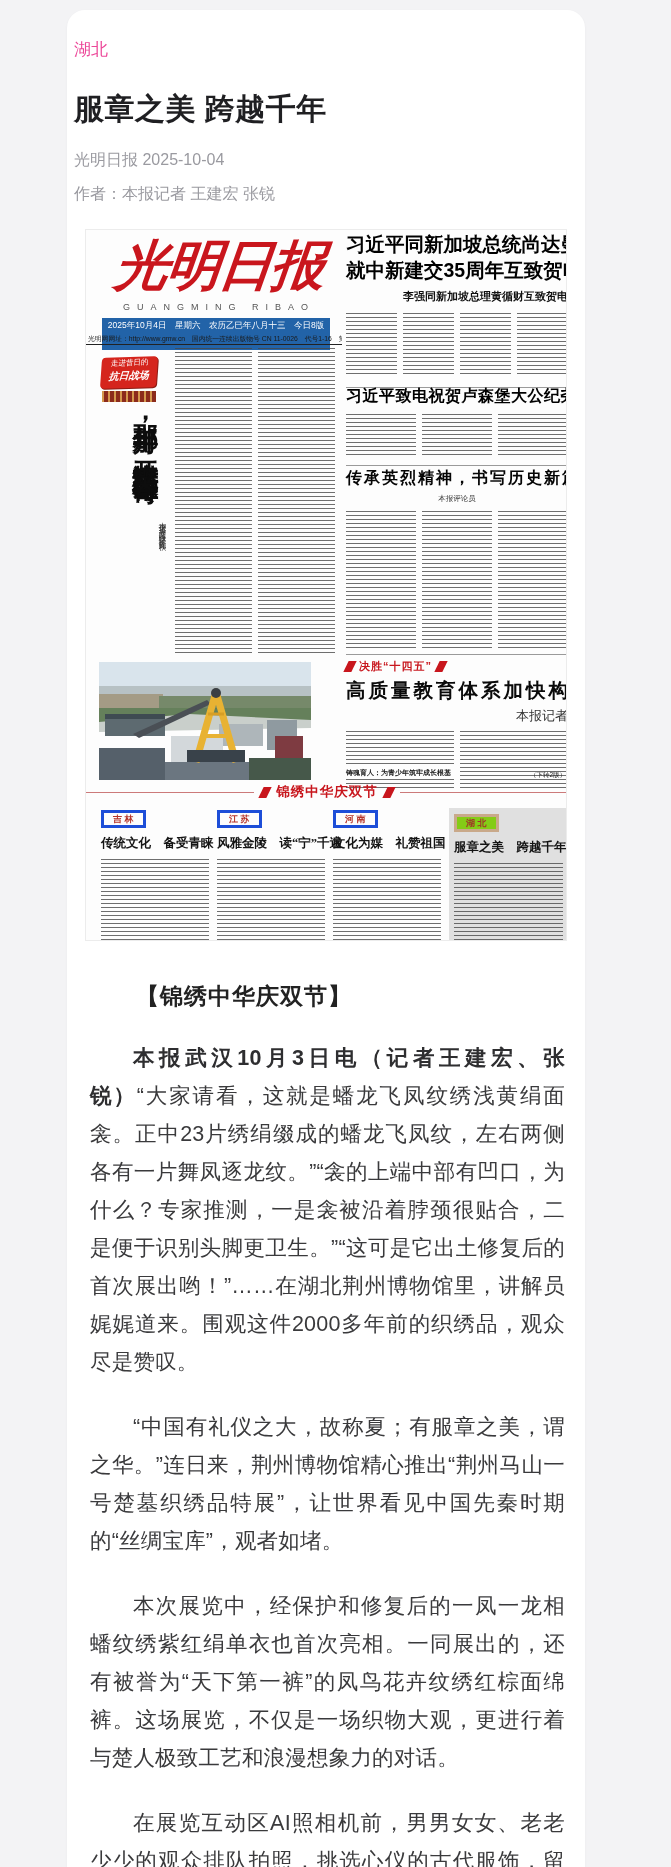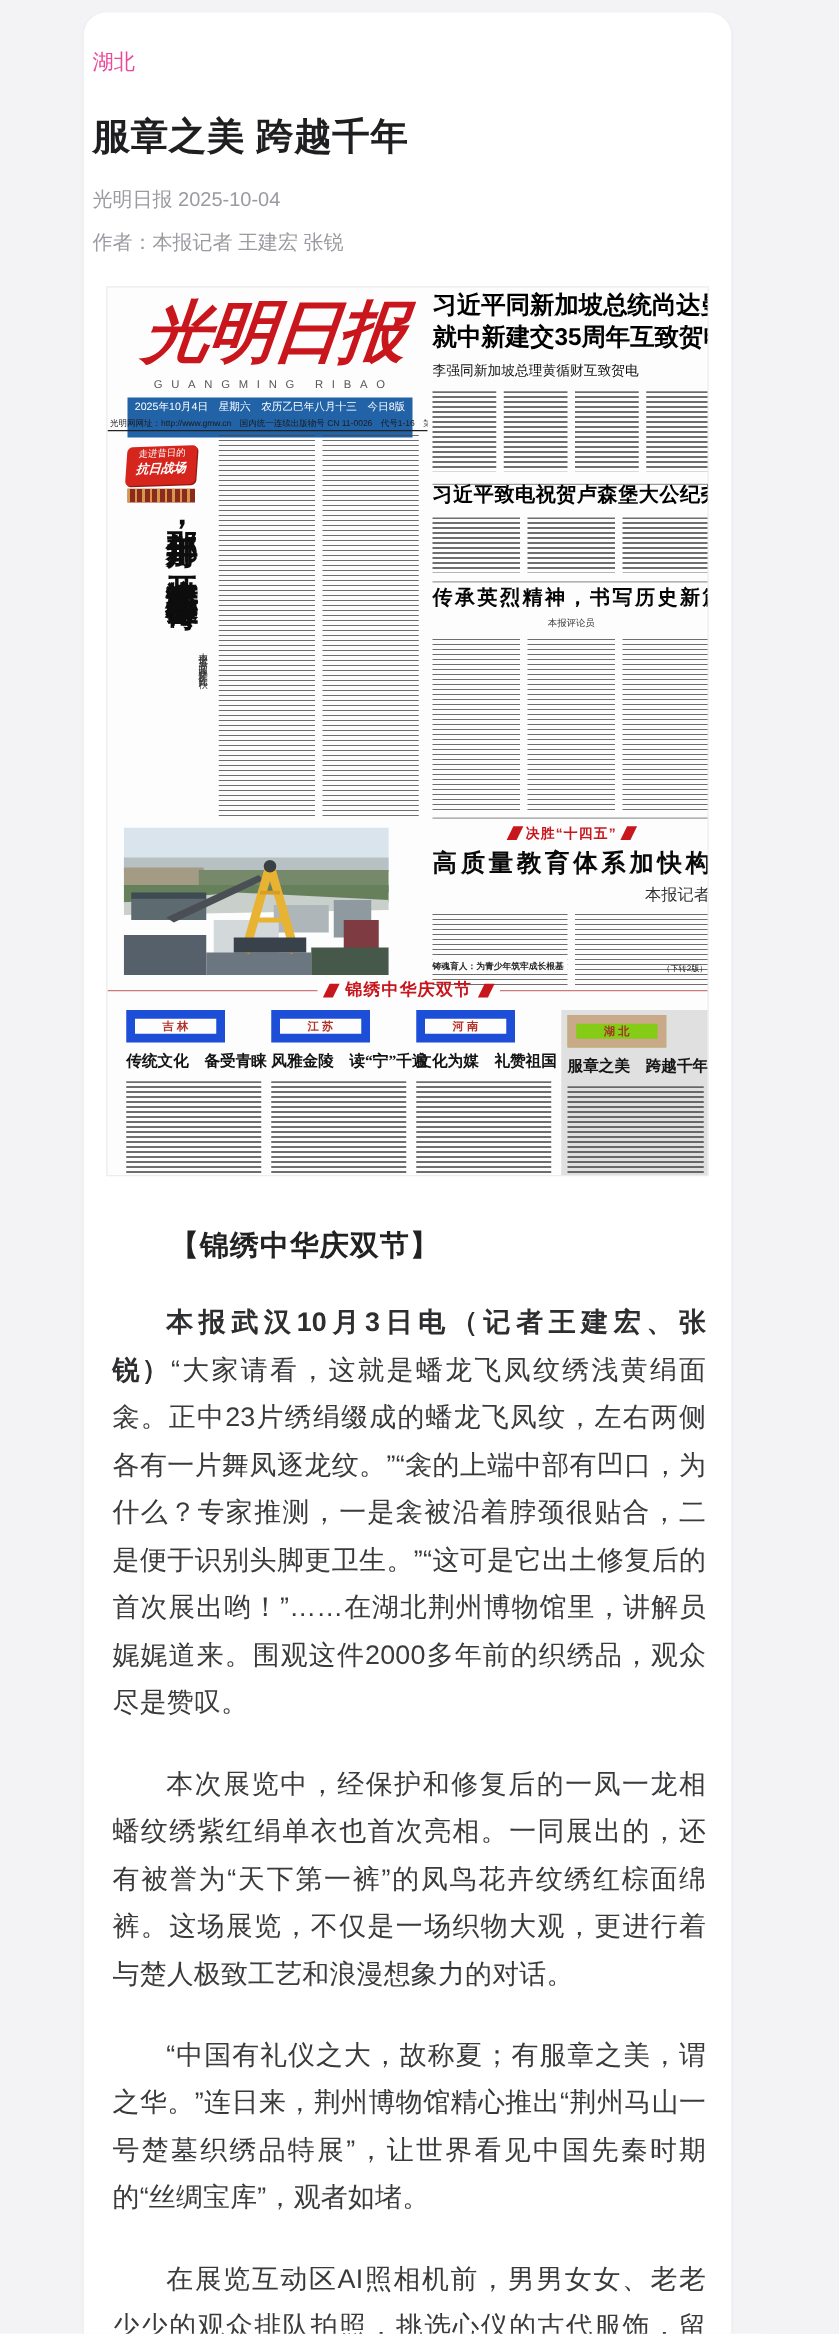--- a/index.html
+++ b/index.html
@@ -27,37 +27,37 @@
 
   
   .mt{background-image:repeating-linear-gradient(to bottom,rgba(70,70,70,.78) 0 1.1px,transparent 1.1px 4px);}
   .cols{display:flex;gap:6px;}
   .cols > div{flex:1;}
   .np-rule{border-top:1px solid #9a9a9a;height:0;}
 
   .np-lead{left:260px;top:0;width:222px;}
   .lead-h{margin-top:2px;font-size:19.5px;line-height:24px;font-weight:900;color:#000;
           text-align:center;letter-spacing:0;white-space:nowrap;}
-  .lead-sub{margin-top:7px;font-size:11px;font-weight:normal;color:#111;text-align:left;white-space:nowrap;}
+  .lead-sub{margin-top:7px;font-size:11px;font-weight:bold;color:#111;text-align:right;white-space:nowrap;}
   .np-lead .mt-wrap{margin-top:9px;height:64px;}
   .np-lead .np-rule{margin-top:10px;}
 
   .np-lux{left:260px;top:156px;width:222px;}
   .lux-h{font-size:16px;font-weight:900;color:#000;text-align:center;white-space:nowrap;letter-spacing:.5px;}
   .np-lux .mt-wrap{margin-top:7px;height:44px;}
   .np-lux .np-rule{margin-top:7px;}
 
   .np-heroes{left:260px;top:238px;width:222px;}
   .heroes-h{font-family:"Liberation Serif",serif;font-size:16px;font-weight:bold;color:#050505;
             text-align:center;letter-spacing:2px;white-space:nowrap;}
   .heroes-by{margin-top:5px;font-size:7.5px;color:#333;text-align:center;}
   .np-heroes .mt-wrap{margin-top:7px;height:138px;}
 
   .np-edu{left:260px;top:424px;width:222px;border-top:1px solid #9a9a9a;padding-top:4px;box-sizing:border-box;height:128px;}
-  .badge-row{display:flex;align-items:center;justify-content:center;gap:5px;}
+  .badge-row{display:flex;align-items:center;gap:5px;}
   .slash{width:8px;height:11px;background:#c8161d;transform:skewX(-26deg);}
   .badge-txt{font-size:11px;font-weight:bold;color:#c8161d;letter-spacing:1px;}
   .edu-h{margin-top:3px;font-family:"Liberation Serif",serif;font-size:19.5px;font-weight:bold;
          color:#0a0a0a;text-align:center;letter-spacing:3px;white-space:nowrap;}
   .edu-by{margin-top:3px;font-size:13px;color:#333;text-align:right;}
   .np-edu .mt-wrap{margin-top:6px;height:58px;position:relative;}
   .edu-sub{position:absolute;left:0;top:36px;width:108px;background:#fdfdfd;font-size:7px;
            font-weight:bold;color:#222;white-space:nowrap;padding:1px 0;}
   .turn-note{position:absolute;right:2px;bottom:2px;font-size:6.5px;color:#222;}
 
@@ -79,21 +79,21 @@
   .photo svg{display:block;}
 
   .strip-row{left:0;top:553px;width:482px;display:flex;align-items:center;gap:7px;}
   .strip-line{flex:1;height:1px;background:#cc7a7a;}
   .strip-title{font-size:13.5px;font-weight:900;color:#c8161d;letter-spacing:1px;white-space:nowrap;}
 
   .bottom-cols{left:15px;top:578px;width:467px;height:132px;display:flex;gap:8px;}
   .bcol{width:108px;box-sizing:border-box;}
   .bcol.hl{width:119px;background:#e0e0e0;padding:4px 5px;}
   .region{display:inline-block;font-size:9px;font-weight:bold;color:#b5342a;
-          border:7px solid #1d4ed8;padding:0 22px;line-height:12px;}
+          border:3px solid #1d4ed8;padding:0 9px;line-height:12px;}
   .bcol.hl .region{background:#84cc16;border-color:#c9a98a;color:#a03228;}
   .bcol-h{margin-top:7px;font-family:"Liberation Serif",serif;font-size:12.5px;font-weight:bold;
           color:#141414;text-align:center;white-space:nowrap;letter-spacing:0;}
   .bcol .mt-wrap{margin-top:7px;height:88px;}
 
   
   .section-head{margin:40px 20px 0 23px;font-size:23px;font-weight:bold;color:#222;text-indent:2em;letter-spacing:1px;}
   .bodyp{margin:27px 20px 0 23px;font-size:21.5px;line-height:38px;color:#3a3a3c;
          text-align:justify;text-indent:2em;letter-spacing:.2px;}
   .bodyp b{color:#2e2e30;}
@@ -234,17 +234,17 @@
         <div class="bcol-h">服章之美　跨越千年</div>
         <div class="mt-wrap mt"></div>
       </div>
     </div>
 
   </div>
 
   <div class="section-head">【锦绣中华庆双节】</div>
 
   <p class="bodyp"><b>本报武汉10月3日电（记者王建宏、张锐）</b><span>“大家请看，这就是蟠龙飞凤纹绣浅黄绢面衾。正中23片绣绢缀成的蟠龙飞凤纹，左右两侧各有一片舞凤逐龙纹。”“衾的上端中部有凹口，为什么？专家推测，一是衾被沿着脖颈很贴合，二是便于识别头脚更卫生。”“这可是它出土修复后的首次展出哟！”……在湖北荆州博物馆里，讲解员娓娓道来。围观这件2000多年前的织绣品，观众尽是赞叹。</span></p>
+  <p class="bodyp">“中国有礼仪之大，故称夏；有服章之美，谓之华。”连日来，荆州博物馆精心推出“荆州马山一号楚墓织绣品特展”，让世界看见中国先秦时期的“丝绸宝库”，观者如堵。</p>
   <p class="bodyp">本次展览中，经保护和修复后的一凤一龙相蟠纹绣紫红绢单衣也首次亮相。一同展出的，还有被誉为“天下第一裤”的凤鸟花卉纹绣红棕面绵裤。这场展览，不仅是一场织物大观，更进行着与楚人极致工艺和浪漫想象力的对话。</p>
-  <p class="bodyp">“中国有礼仪之大，故称夏；有服章之美，谓之华。”连日来，荆州博物馆精心推出“荆州马山一号楚墓织绣品特展”，让世界看见中国先秦时期的“丝绸宝库”，观者如堵。</p>
   <p class="bodyp">在展览互动区AI照相机前，男男女女、老老少少的观众排队拍照，挑选心仪的古代服饰，留下独属于自己的“楚锦华章”。</p>
 
 </div>
 
 </body></html>

